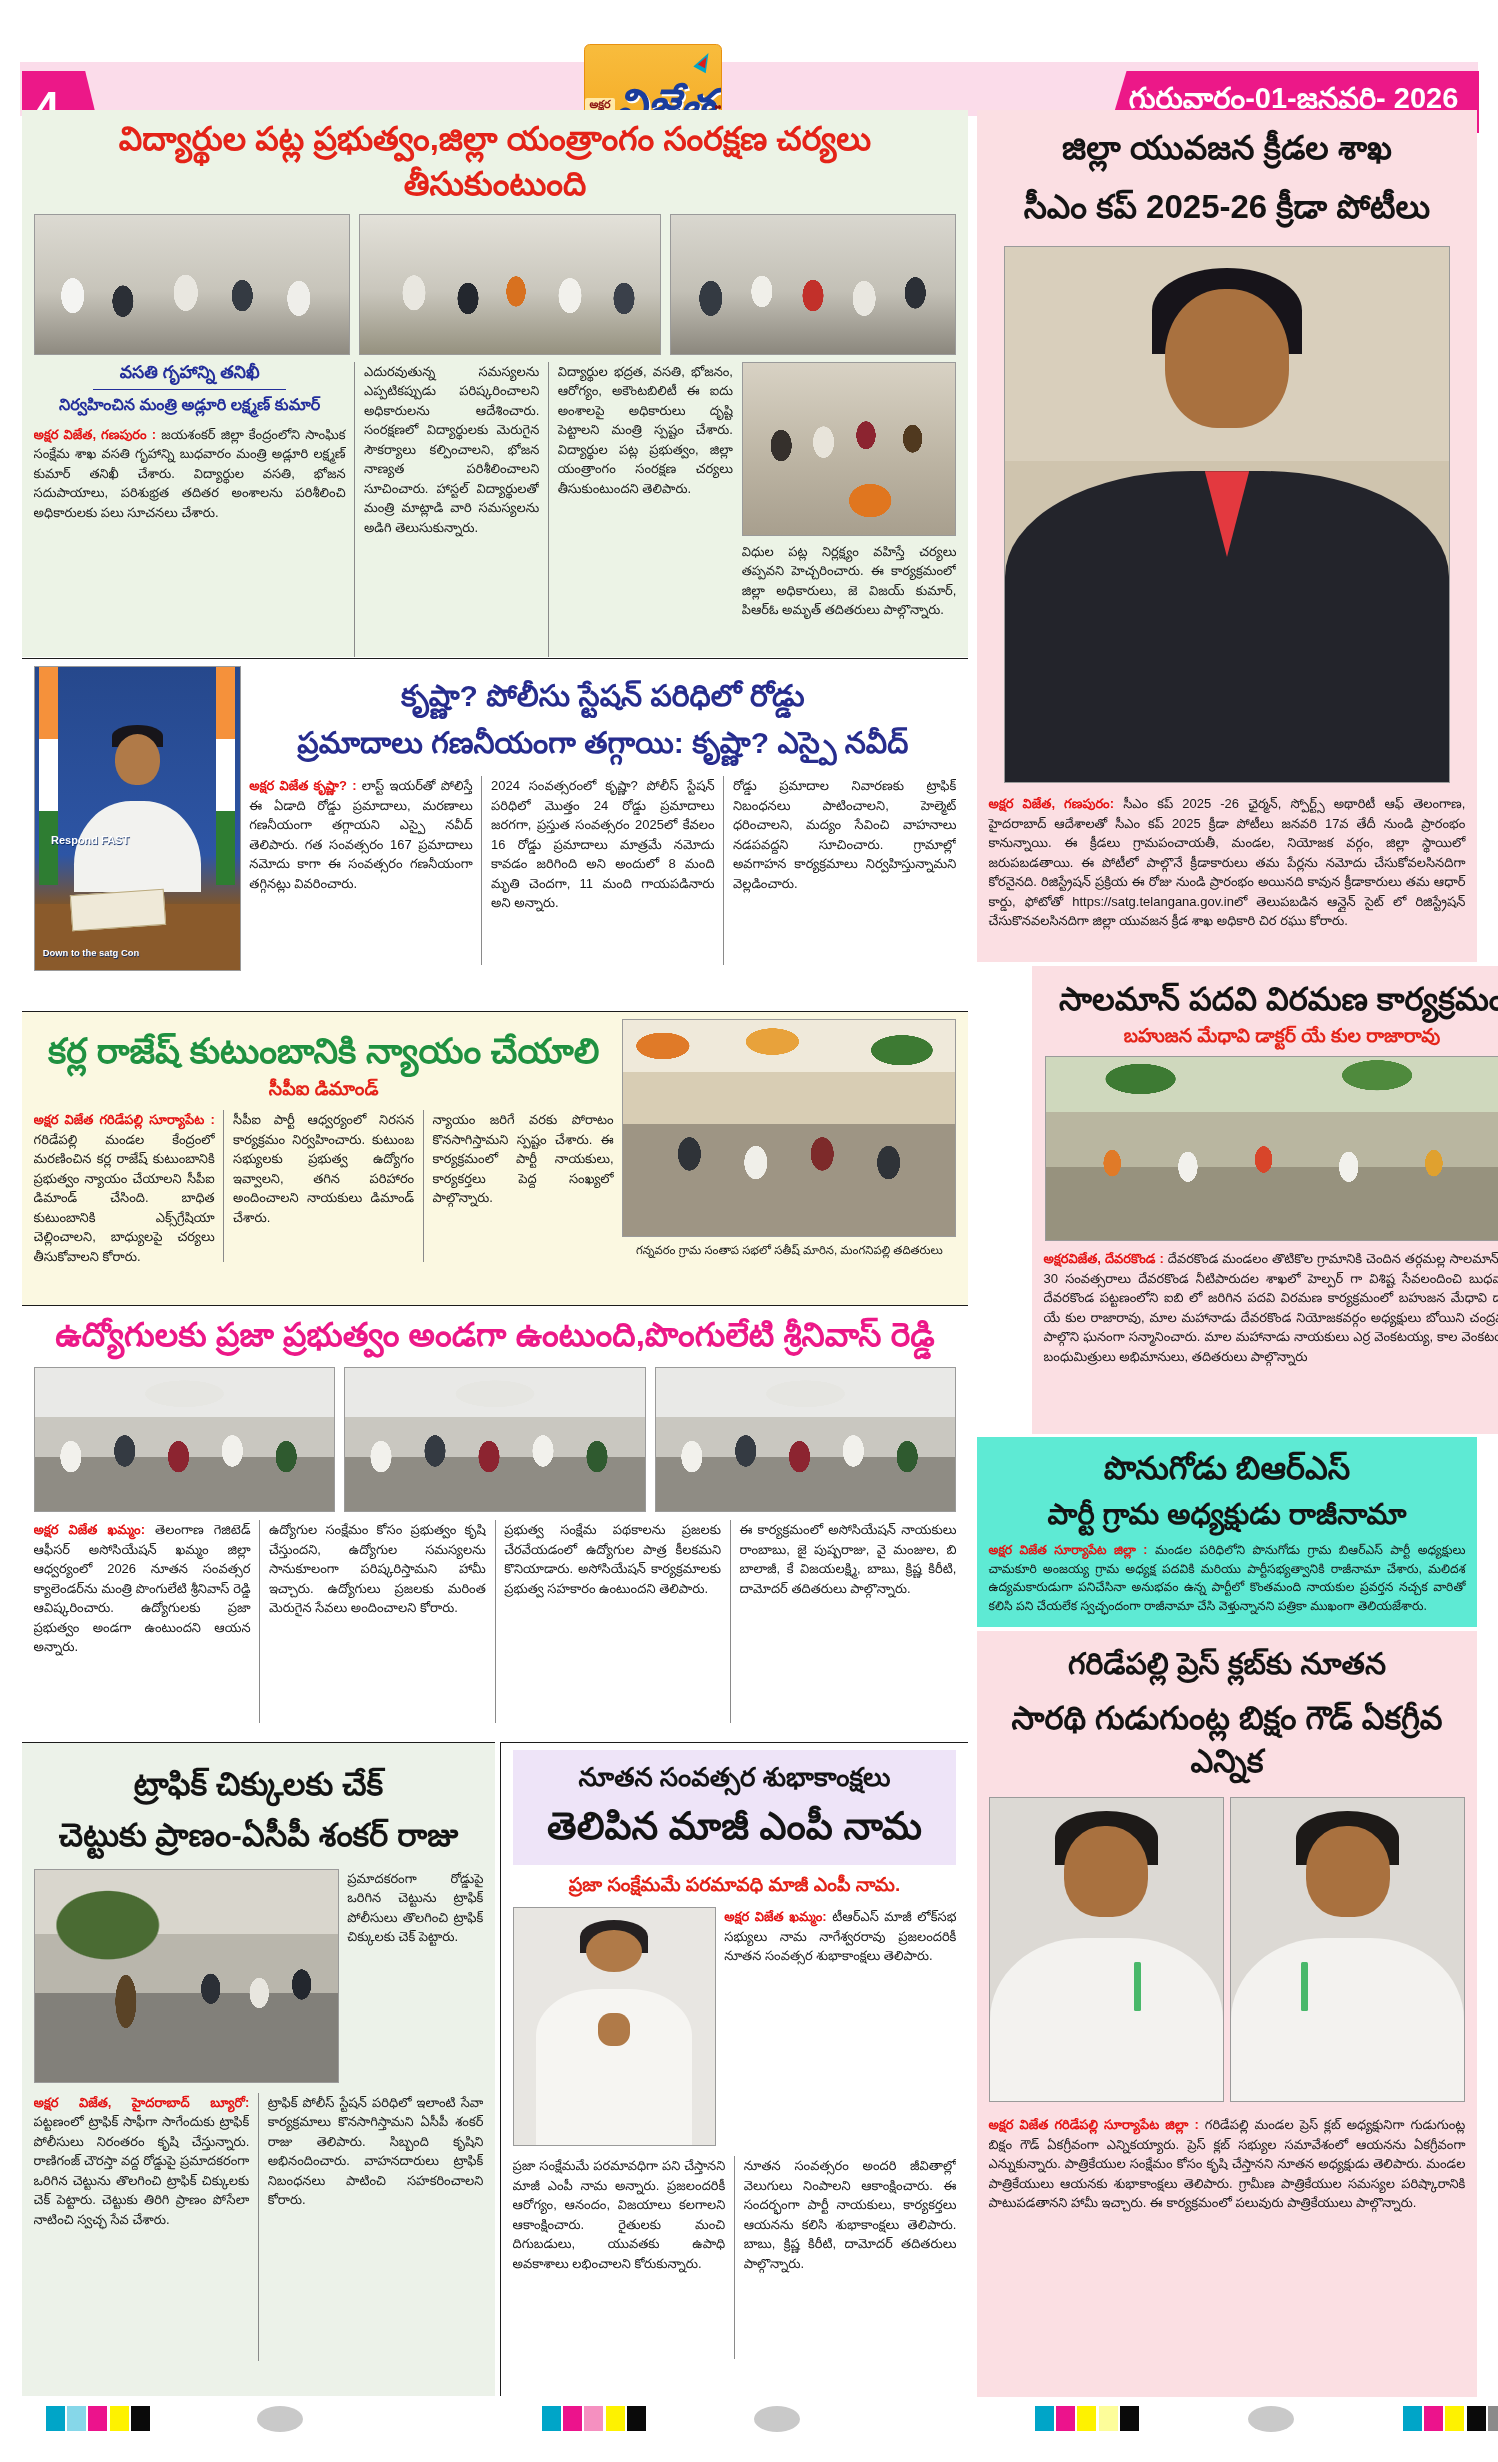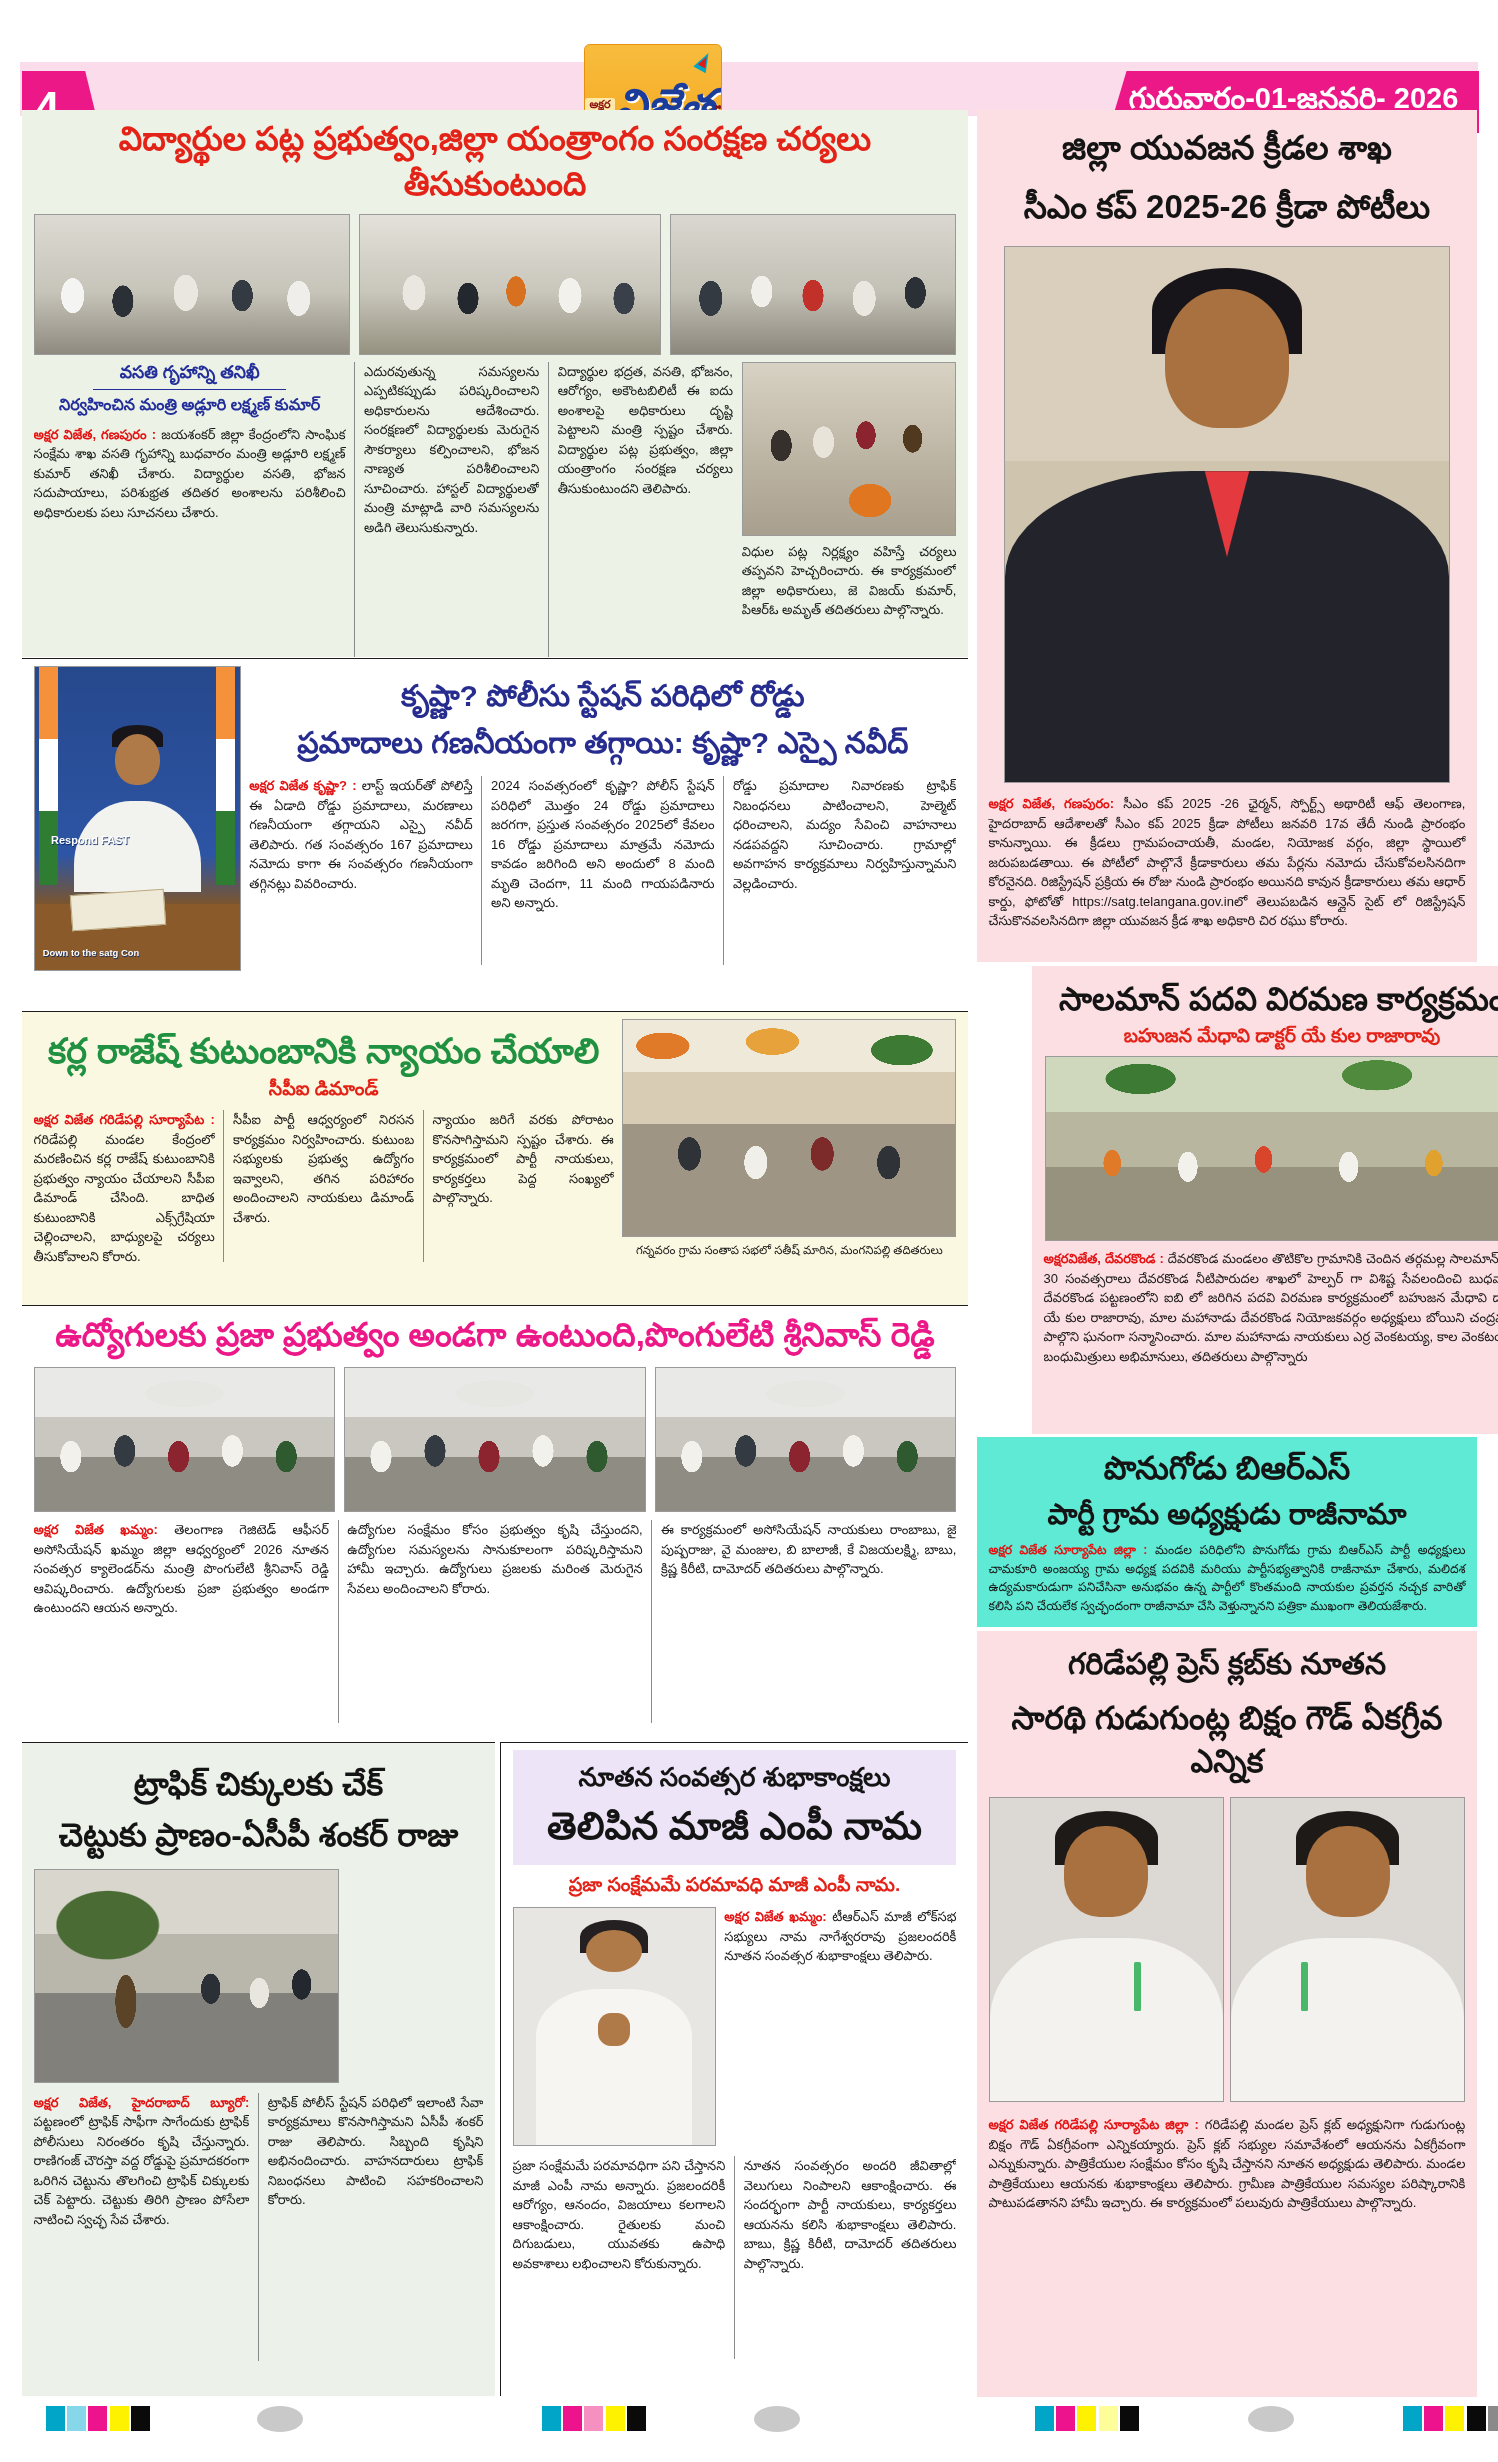--- a/index.html
+++ b/index.html
@@ -272,30 +272,36 @@
       <div class="ph phD" style="flex:1; height:145px;"></div>
     </div>
     <div class="row" style="margin-top:8.7px; height:203px;">
       <div class="col" style="flex:1;">
           <p class="body"><span class="dl">అక్షర విజేత ఖమ్మం:</span> <span>తెలంగాణ గెజిటెడ్ ఆఫీసర్ అసోసియేషన్ ఖమ్మం జిల్లా ఆధ్వర్యంలో 2026 నూతన సంవత్సర క్యాలెండర్‌ను మంత్రి పొంగులేటి శ్రీనివాస్ రెడ్డి ఆవిష్కరించారు. ఉద్యోగులకు ప్రజా ప్రభుత్వం అండగా ఉంటుందని ఆయన అన్నారు.</span></p>
         </div>
       <div class="col vline" style="flex:1;">
           <p class="body">ఉద్యోగుల సంక్షేమం కోసం ప్రభుత్వం కృషి చేస్తుందని, ఉద్యోగుల సమస్యలను సానుకూలంగా పరిష్కరిస్తామని హామీ ఇచ్చారు. ఉద్యోగులు ప్రజలకు మరింత మెరుగైన సేవలు అందించాలని కోరారు.</p>
         </div>
       <div class="col vline" style="flex:1;">
+          <p class="body">ప్రభుత్వ సంక్షేమ పథకాలను ప్రజలకు చేరవేయడంలో ఉద్యోగుల పాత్ర కీలకమని కొనియాడారు. అసోసియేషన్ కార్యక్రమాలకు ప్రభుత్వ సహకారం ఉంటుందని తెలిపారు.</p>
+        </div>
+      <div class="col vline" style="flex:1;">
           <p class="body">ఈ కార్యక్రమంలో అసోసియేషన్ నాయకులు రాంబాబు, జై పుష్పరాజు, వై మంజుల, బి బాలాజీ, కే విజయలక్ష్మి, బాబు, క్రిష్ణ కిరీటి, దామోదర్ తదితరులు పాల్గొన్నారు.</p>
         </div>
     </div>
   </div>
 
   <div class="art" id="artE">
     <h2 class="hl blk" style="margin-top:13px;">ట్రాఫిక్ చిక్కులకు చేక్</h2>
     <h2 class="hl blk" style="margin-top:7.3px;">చెట్టుకు ప్రాణం-ఏసీపీ శంకర్ రాజు</h2>
     <div class="row" style="margin-top:11.6px;">
       <div class="ph phE" style="width:305px; height:214px;"></div>
+      <div class="col" style="flex:1;">
+          <p class="body">ప్రమాదకరంగా రోడ్డుపై ఒరిగిన చెట్టును ట్రాఫిక్ పోలీసులు తొలగించి ట్రాఫిక్ చిక్కులకు చెక్ పెట్టారు.</p>
+        </div>
     </div>
     <div class="row" style="margin-top:10px; height:268px;">
       <div class="col" style="flex:1;">
           <p class="body"><span class="dl">అక్షర విజేత, హైదరాబాద్ బ్యూరో:</span> <span>పట్టణంలో ట్రాఫిక్ సాఫీగా సాగేందుకు ట్రాఫిక్ పోలీసులు నిరంతరం కృషి చేస్తున్నారు. రాణిగంజ్ చౌరస్తా వద్ద రోడ్డుపై ప్రమాదకరంగా ఒరిగిన చెట్టును తొలగించి ట్రాఫిక్ చిక్కులకు చెక్ పెట్టారు. చెట్టుకు తిరిగి ప్రాణం పోసేలా నాటించి స్వచ్ఛ సేవ చేశారు.</span></p>
         </div>
       <div class="col vline" style="flex:1;">
           <p class="body">ట్రాఫిక్ పోలీస్ స్టేషన్ పరిధిలో ఇలాంటి సేవా కార్యక్రమాలు కొనసాగిస్తామని ఏసీపీ శంకర్ రాజు తెలిపారు. సిబ్బంది కృషిని అభినందించారు. వాహనదారులు ట్రాఫిక్ నిబంధనలు పాటించి సహకరించాలని కోరారు.</p>
         </div>
     </div>
   </div>

